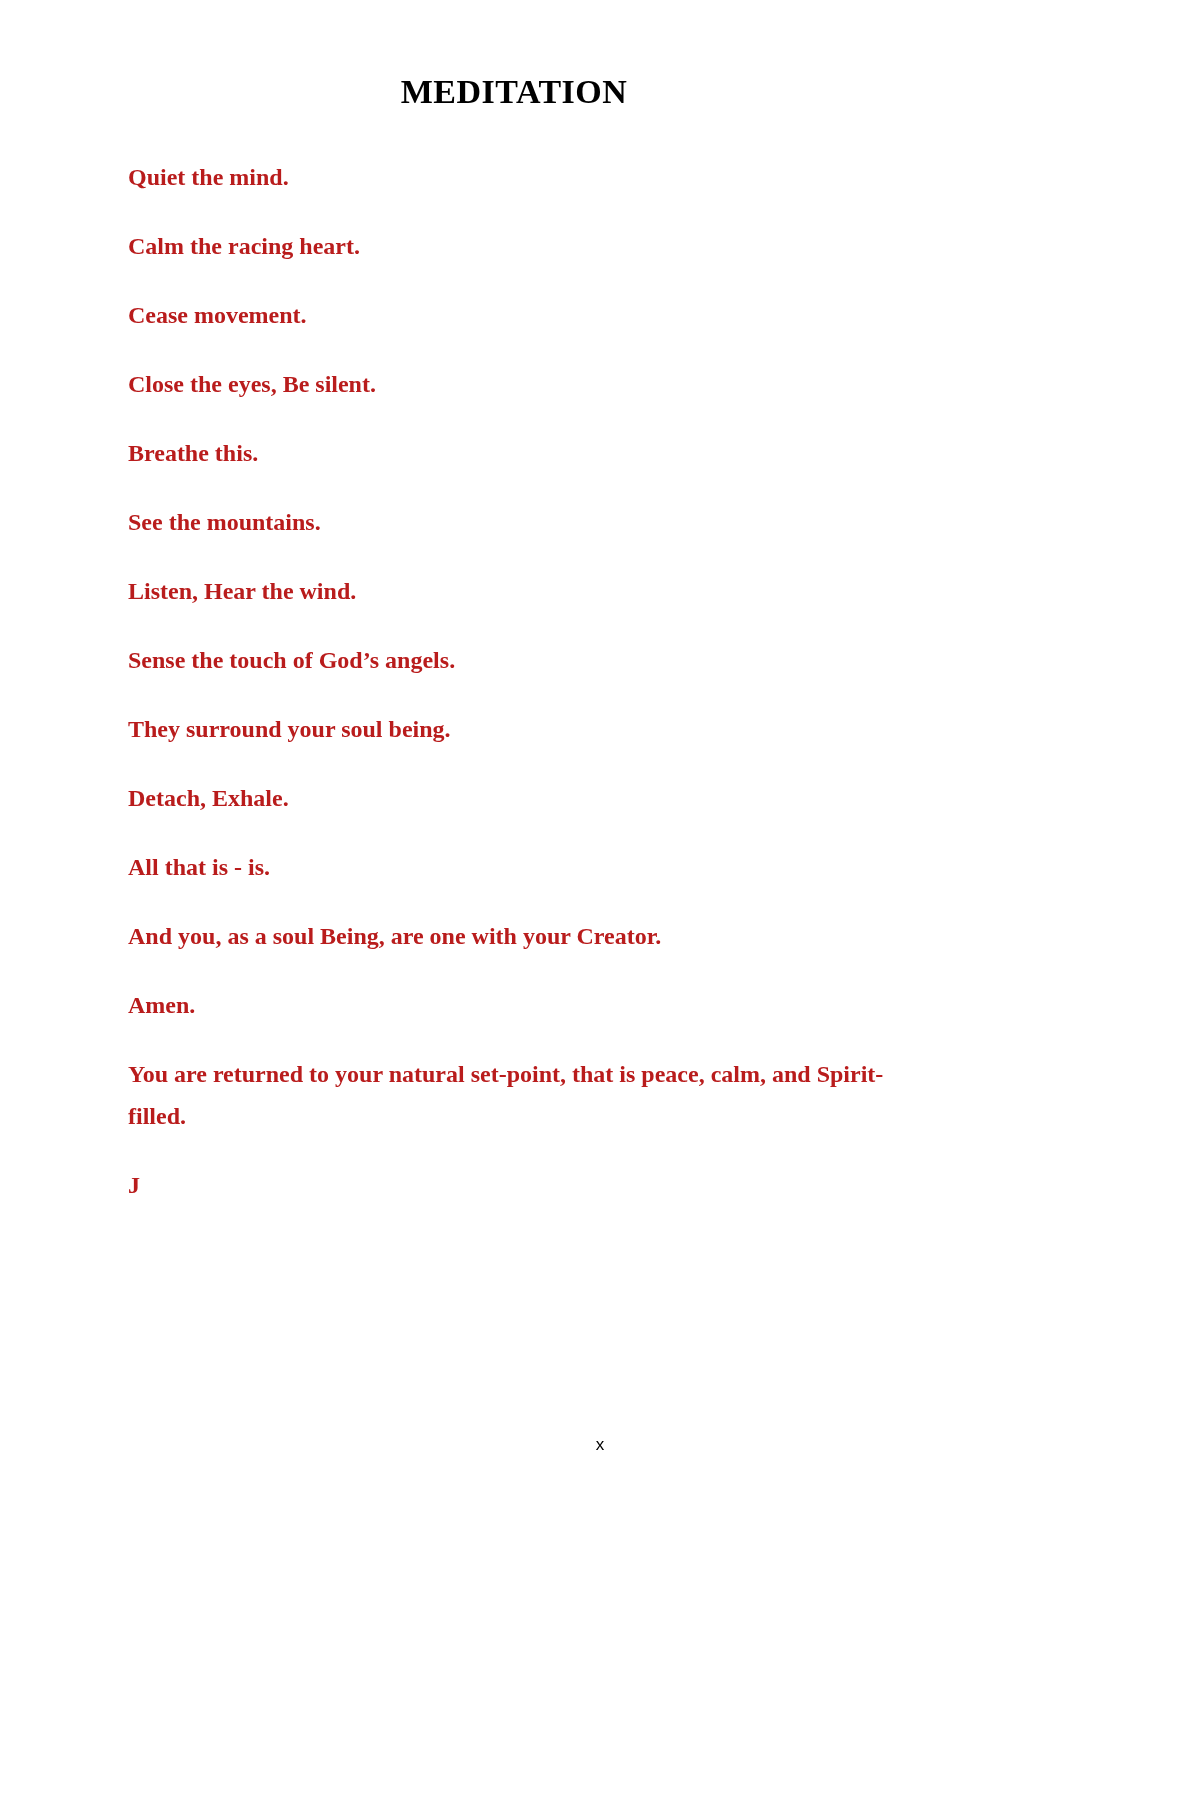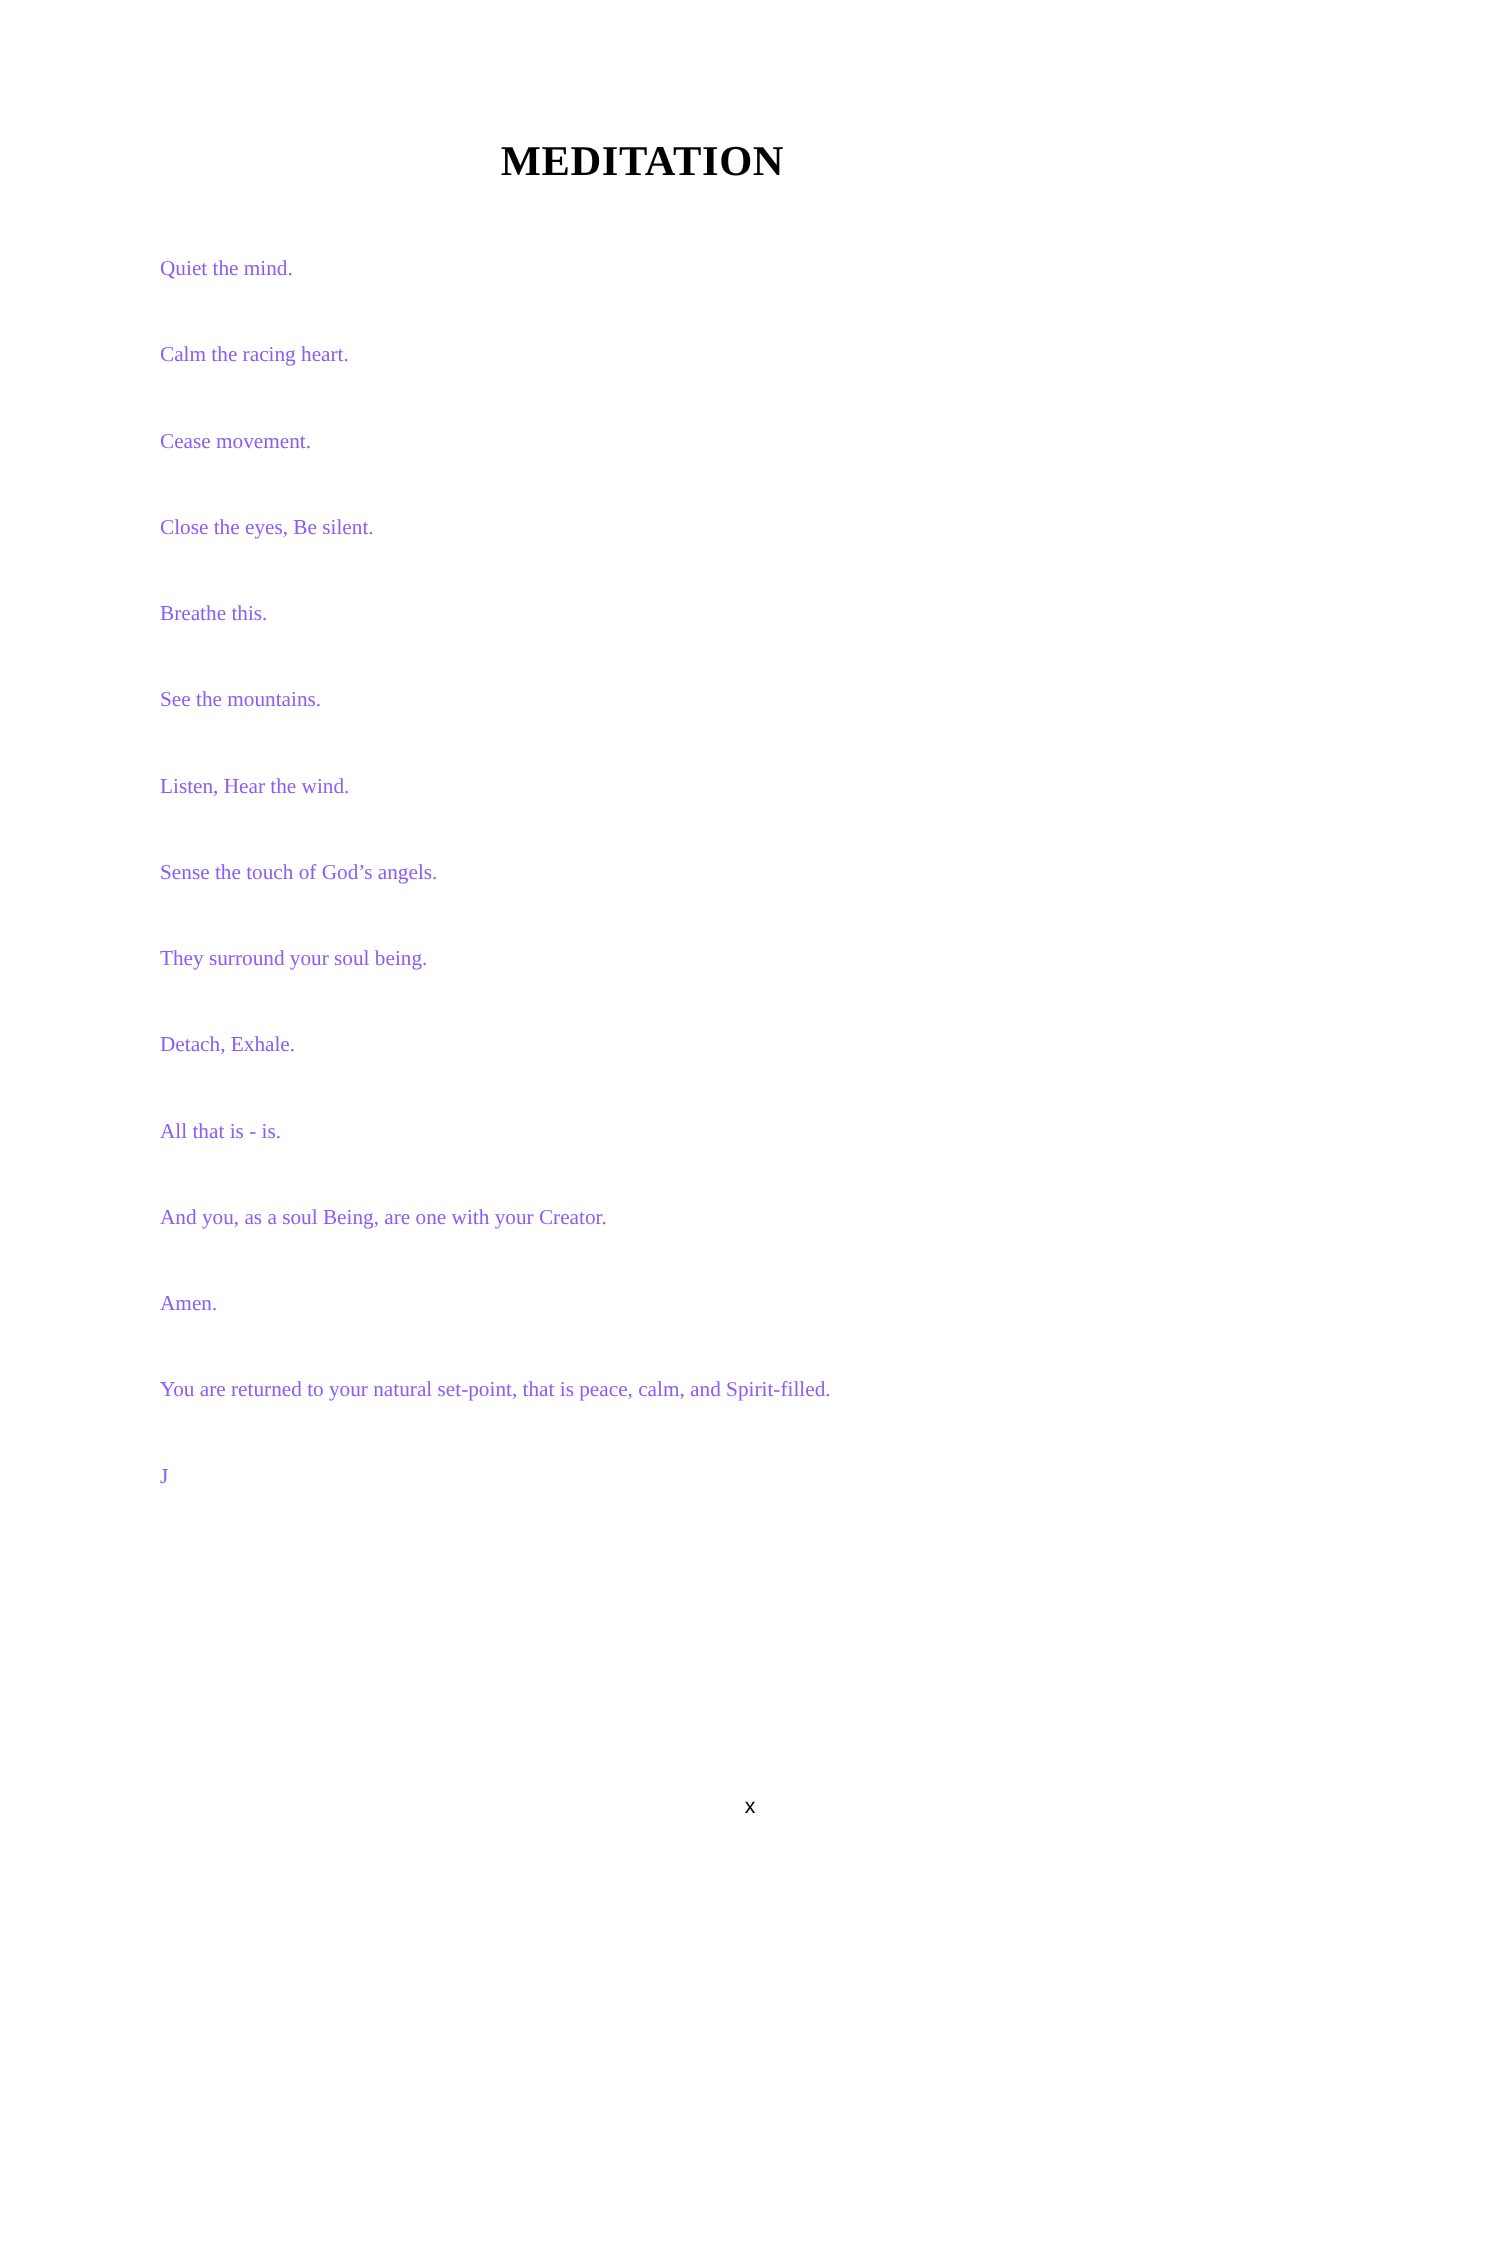--- a/index.html
+++ b/index.html
@@ -27,34 +27,34 @@
   }
 
   .doc-title {
     font-family: "Liberation Serif", "DejaVu Serif", serif;
     font-weight: bold;
     font-size: 34px;
     line-height: 1;
     color: #000000;
     text-align: center;
     margin: 0;
-    padding-top: 113px;
+    padding-top: 75px;
     letter-spacing: 0.5px;
   }
 
   .body-block {
     margin-top: 47px;
   }
 
   .body-line {
     font-family: "Liberation Serif", "DejaVu Serif", serif;
-    font-weight: normal;
-    font-size: 17px;
+    font-weight: bold;
+    font-size: 24px;
     line-height: 42px;
-    color: #8b5cf6;
+    color: #b91c1c;
     text-align: left;
     margin: 0 0 27px 0;
     white-space: normal;
   }
 
   .body-line:last-child {
     margin-bottom: 0;
   }
 
   .page-footer {

